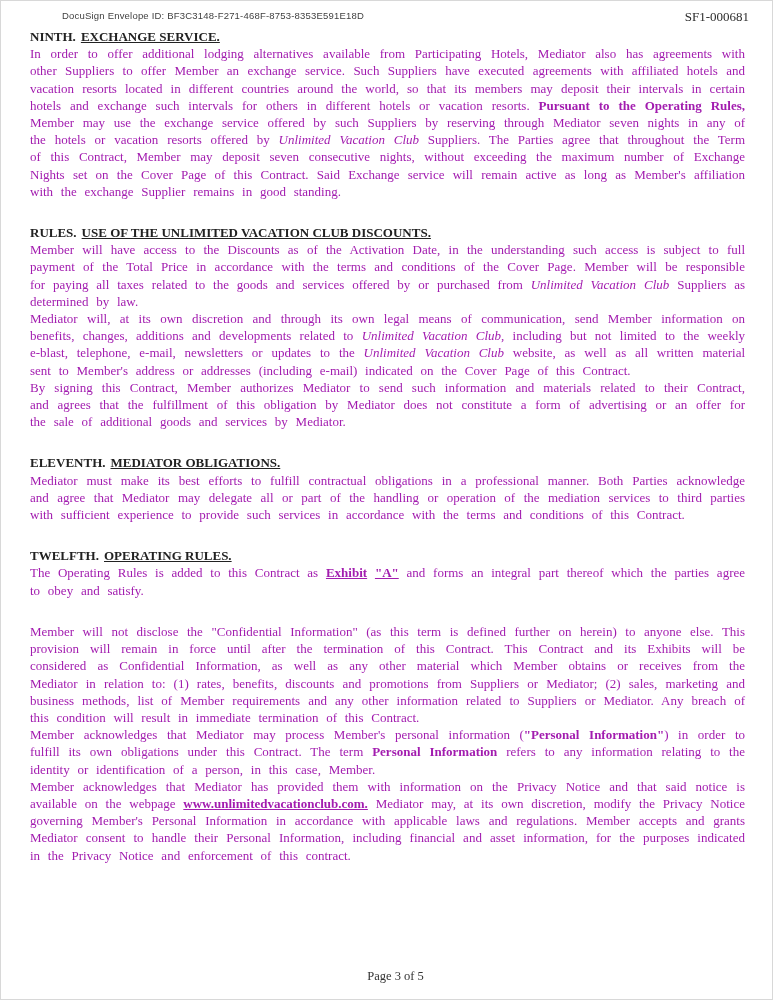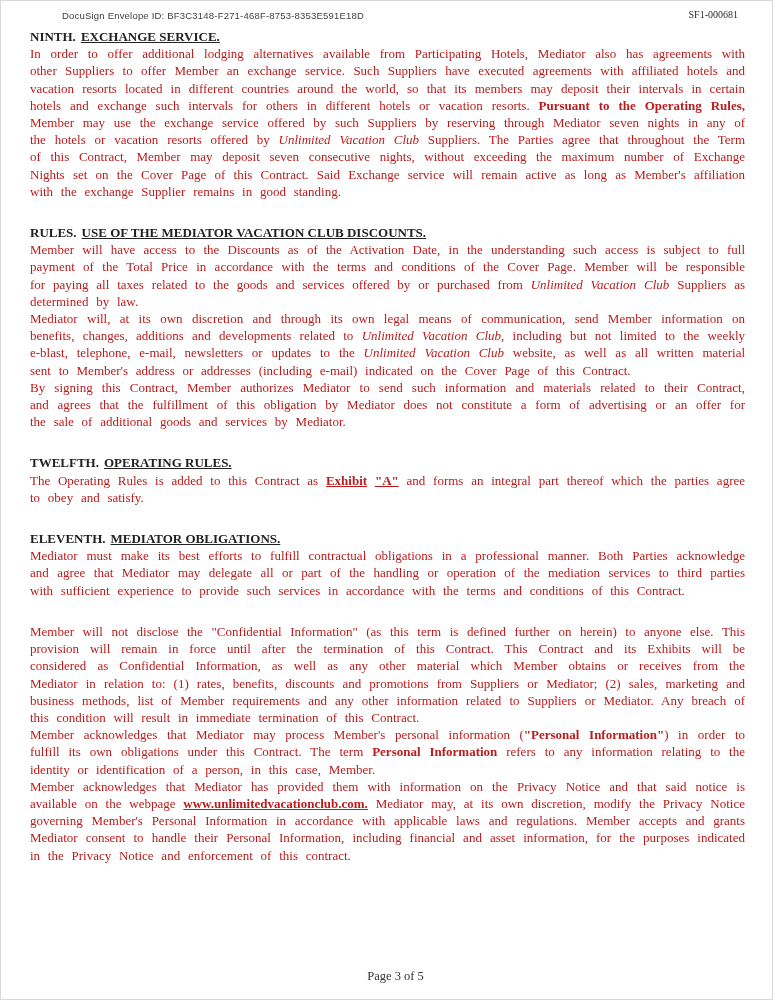--- a/index.html
+++ b/index.html
@@ -24,23 +24,23 @@
     left: 30px;
     font-family: "Liberation Sans", sans-serif;
     font-size: 9.5px;
     letter-spacing: 0.2px;
     color: #3f3f3f;
     margin-left: 32px;
   }
   .doc-code {
     position: absolute;
     top: 9px;
-    right: 35px;
+    right: 24px;
     font-family: "Liberation Serif", serif;
-    font-size: 10px;
+    font-size: 13px;
     color: #2c2c2c;
   }
   .content {
     position: absolute;
     top: 28px;
     left: 30px;
     right: 28px;
   }
   .section {
     margin-top: 24px;
@@ -61,21 +61,21 @@
   .sec-title {
     text-decoration: underline;
     margin-top: 20px;
   }
   .para {
     margin: 0;
     font-size: 13px;
     line-height: 17.2px;
     text-align: justify;
     word-spacing: 4.5px;
-    color: #b91c1c;
+    color: #a21caf;
   }
   .run-bold { font-weight: bold; }
   .run-italic { font-style: italic; }
   .run-bold-underline { font-weight: bold; text-decoration: underline; }
   .footer {
     position: absolute;
     bottom: 16px;
     left: 18px;
     right: 0;
     text-align: center;
@@ -89,32 +89,32 @@
 <div class="page">
   <div class="docusign-line">DocuSign Envelope ID: BF3C3148-F271-468F-8753-8353E591E18D</div>
   <div class="doc-code">SF1-000681</div>
 
   <div class="content">
       <section class="section">
         <h2 class="section-heading"><span class="sec-num">NINTH.</span><span class="sec-title">EXCHANGE SERVICE.</span></h2>
         <p class="para"><span>In order to offer additional lodging alternatives available from Participating Hotels, Mediator also has agreements with other Suppliers to offer Member an exchange service. Such Suppliers have executed agreements with affiliated hotels and vacation resorts located in different countries around the world, so that its members may deposit their intervals in certain hotels and exchange such intervals for others in different hotels or vacation resorts. </span><span class="run-bold">Pursuant to the Operating Rules,</span><span> Member may use the exchange service offered by such Suppliers by reserving through Mediator seven nights in any of the hotels or vacation resorts offered by </span><span class="run-italic">Unlimited Vacation Club</span><span> Suppliers. The Parties agree that throughout the Term of this Contract, Member may deposit seven consecutive nights, without exceeding the maximum number of Exchange Nights set on the Cover Page of this Contract. Said Exchange service will remain active as long as Member's affiliation with the exchange Supplier remains in good standing.</span></p>
       </section>
       <section class="section">
-        <h2 class="section-heading"><span class="sec-num">RULES.</span><span class="sec-title">USE OF THE MEDIATOR VACATION CLUB DISCOUNTS.</span></h2>
+        <h2 class="section-heading"><span class="sec-num">RULES.</span><span class="sec-title">USE OF THE UNLIMITED VACATION CLUB DISCOUNTS.</span></h2>
         <p class="para"><span>Member will have access to the Discounts as of the Activation Date, in the understanding such access is subject to full payment of the Total Price in accordance with the terms and conditions of the Cover Page. Member will be responsible for paying all taxes related to the goods and services offered by or purchased from </span><span class="run-italic">Unlimited Vacation Club</span><span> Suppliers as determined by law.</span></p>
         <p class="para"><span>Mediator will, at its own discretion and through its own legal means of communication, send Member information on benefits, changes, additions and developments related to </span><span class="run-italic">Unlimited Vacation Club</span><span>, including but not limited to the weekly e-blast, telephone, e-mail, newsletters or updates to the </span><span class="run-italic">Unlimited Vacation Club</span><span> website, as well as all written material sent to Member's address or addresses (including e-mail) indicated on the Cover Page of this Contract.</span></p>
         <p class="para"><span>By signing this Contract, Member authorizes Mediator to send such information and materials related to their Contract, and agrees that the fulfillment of this obligation by Mediator does not constitute a form of advertising or an offer for the sale of additional goods and services by Mediator.</span></p>
       </section>
       <section class="section">
+        <h2 class="section-heading"><span class="sec-num">ELEVENTH.</span><span class="sec-title">MEDIATOR OBLIGATIONS.</span></h2>
+        <p class="para"><span>Mediator must make its best efforts to fulfill contractual obligations in a professional manner. Both Parties acknowledge and agree that Mediator may delegate all or part of the handling or operation of the mediation services to third parties with sufficient experience to provide such services in accordance with the terms and conditions of this Contract.</span></p>
+      </section>
+      <section class="section">
         <h2 class="section-heading"><span class="sec-num">TWELFTH.</span><span class="sec-title">OPERATING RULES.</span></h2>
         <p class="para"><span>The Operating Rules is added to this Contract as </span><span class="run-bold-underline">Exhibit</span><span> </span><span class="run-bold-underline">"A"</span><span> and forms an integral part thereof which the parties agree to obey and satisfy.</span></p>
-      </section>
-      <section class="section">
-        <h2 class="section-heading"><span class="sec-num">ELEVENTH.</span><span class="sec-title">MEDIATOR OBLIGATIONS.</span></h2>
-        <p class="para"><span>Mediator must make its best efforts to fulfill contractual obligations in a professional manner. Both Parties acknowledge and agree that Mediator may delegate all or part of the handling or operation of the mediation services to third parties with sufficient experience to provide such services in accordance with the terms and conditions of this Contract.</span></p>
       </section>
       <section class="section">
         <p class="para"><span>Member will not disclose the "Confidential Information" (as this term is defined further on herein) to anyone else. This provision will remain in force until after the termination of this Contract. This Contract and its Exhibits will be considered as Confidential Information, as well as any other material which Member obtains or receives from the Mediator in relation to: (1) rates, benefits, discounts and promotions from Suppliers or Mediator; (2) sales, marketing and business methods, list of Member requirements and any other information related to Suppliers or Mediator. Any breach of this condition will result in immediate termination of this Contract.</span></p>
         <p class="para"><span>Member acknowledges that Mediator may process Member's personal information (</span><span class="run-bold">"Personal Information"</span><span>) in order to fulfill its own obligations under this Contract. The term </span><span class="run-bold">Personal Information</span><span> refers to any information relating to the identity or identification of a person, in this case, Member.</span></p>
         <p class="para"><span>Member acknowledges that Mediator has provided them with information on the Privacy Notice and that said notice is available on the webpage </span><span class="run-bold-underline">www.unlimitedvacationclub.com.</span><span> Mediator may, at its own discretion, modify the Privacy Notice governing Member's Personal Information in accordance with applicable laws and regulations. Member accepts and grants Mediator consent to handle their Personal Information, including financial and asset information, for the purposes indicated in the Privacy Notice and enforcement of this contract.</span></p>
       </section>
     </div>
 
   <div class="footer">Page 3 of 5</div>
 </div>

